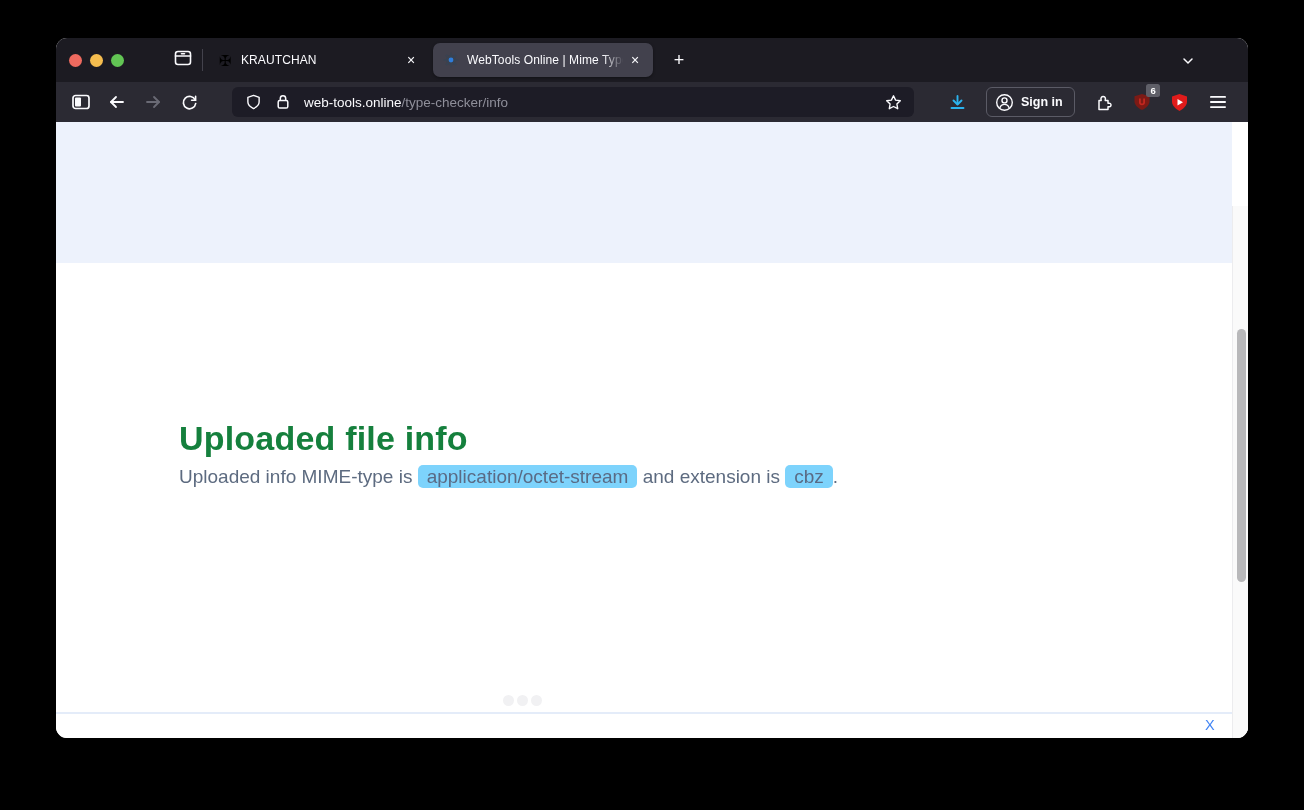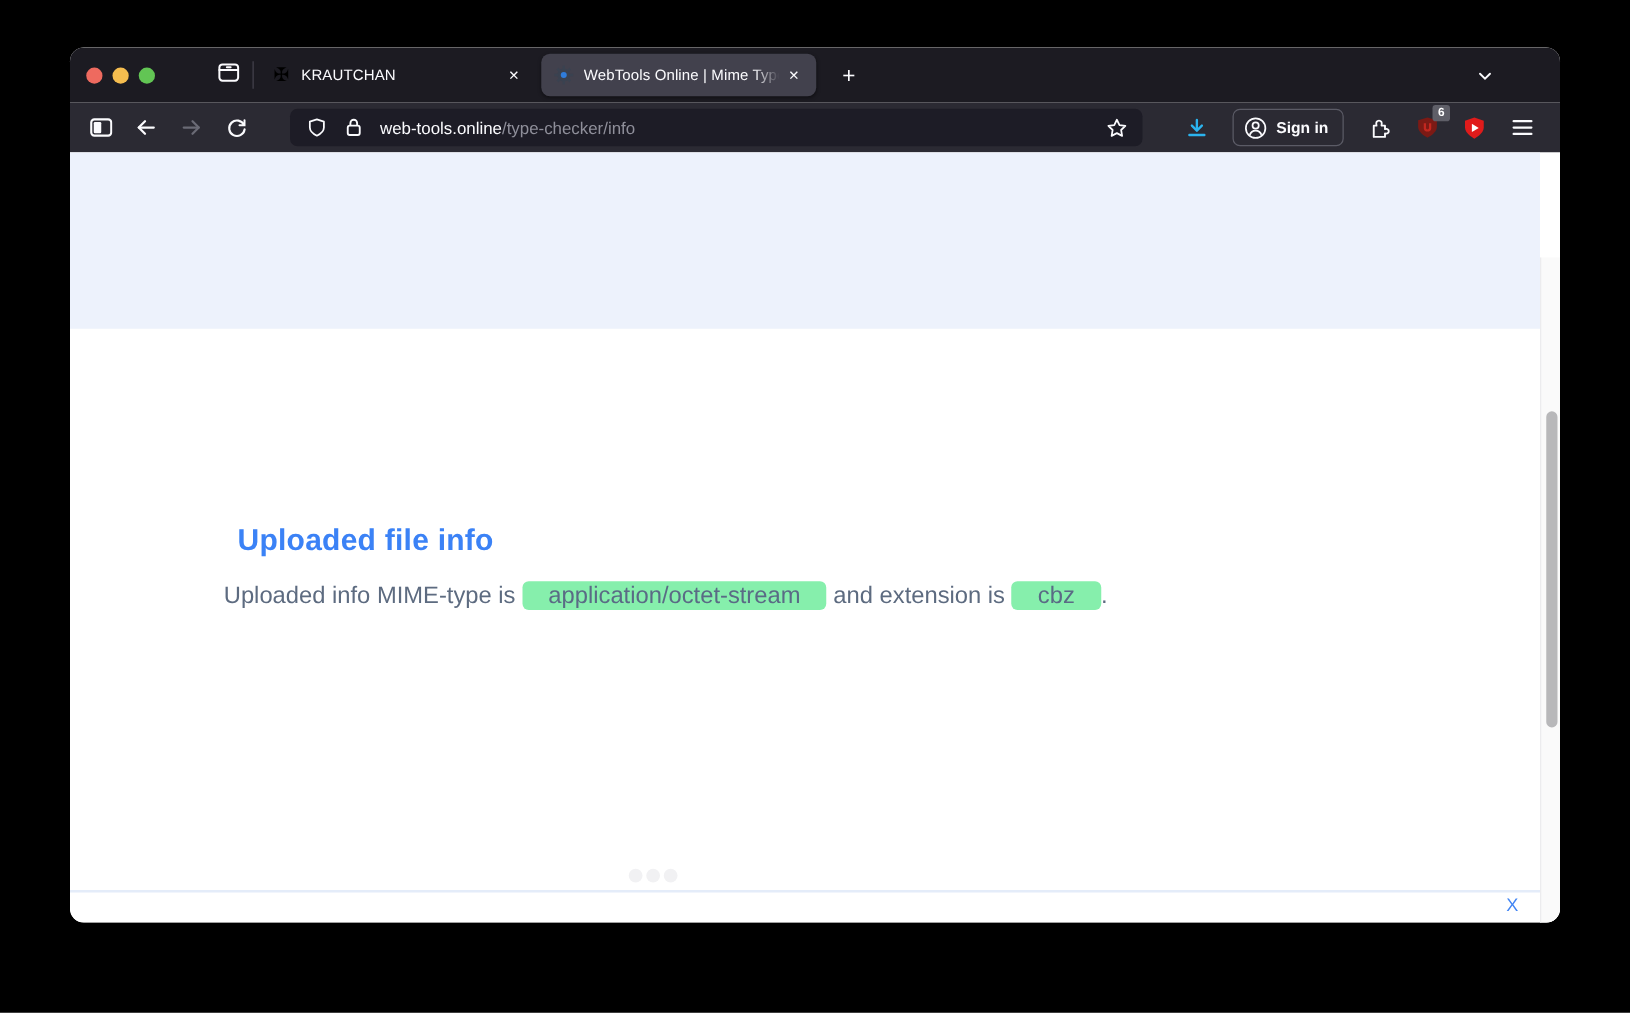--- a/index.html
+++ b/index.html
@@ -50,23 +50,23 @@
   .right-icons { display:flex; align-items:center; margin-left:24px; }
   .signin-btn { height:30px; border:1px solid #5b5b66; border-radius:6px; display:flex; align-items:center;
     padding:0 11px 0 8px; color:#fbfbfe; font-size:12.5px; font-weight:600; gap:7px; margin:0 10px; }
   .ext-btn { width:32px; height:30px; display:flex; align-items:center; justify-content:center; border-radius:6px; position:relative; margin:0 3px; }
   .badge { position:absolute; top:-3px; right:-2px; background:#5f5f68; color:#fff; font-size:9.5px; font-weight:700;
     padding:1px 4px; border-radius:2.5px; line-height:1.2; }
 
   
   .content { position:relative; height:616px; background:#fff; }
   .hero-band { position:absolute; left:0; top:0; width:1176px; height:141px; background:#edf2fc; }
-  .page-heading { position:absolute; left:123px; top:297px; font-size:24px; font-weight:700; color:#3b82f6; letter-spacing:.2px;margin-left:11px; }
+  .page-heading { position:absolute; left:123px; top:297px; font-size:34px; font-weight:700; color:#15803d; letter-spacing:.2px; }
   .page-body { position:absolute; left:123px; top:344px; font-size:19px; color:#5d6b80; }
-  .code-pill { background:#86efac; color:#5a6b85; border-radius:5px; padding:1px 21px; }
+  .code-pill { background:#7dd3fc; color:#5a6b85; border-radius:5px; padding:1px 9px; }
 
   .loader-dots { position:absolute; left:447px; top:573px; display:flex; gap:3px; }
   .loader-dots span { width:11px; height:11px; border-radius:50%; background:#f1f1f3; }
 
   .footer-divider { position:absolute; left:0; top:590px; width:1176px; height:2px; background:#e4ecf9; }
   .ad-close { position:absolute; left:1149px; top:595px; font-size:14.5px; font-weight:500; color:#4285f4; cursor:pointer; }
 
   
   .scrollbar-track { position:absolute; right:0; top:84px; width:16px; height:616px; background:#fafafa; border-left:1px solid #ececee; }
   .scrollbar-thumb { position:absolute; left:4px; top:123px; width:9px; height:253px; background:#b8b8ba; border-radius:5px; }

